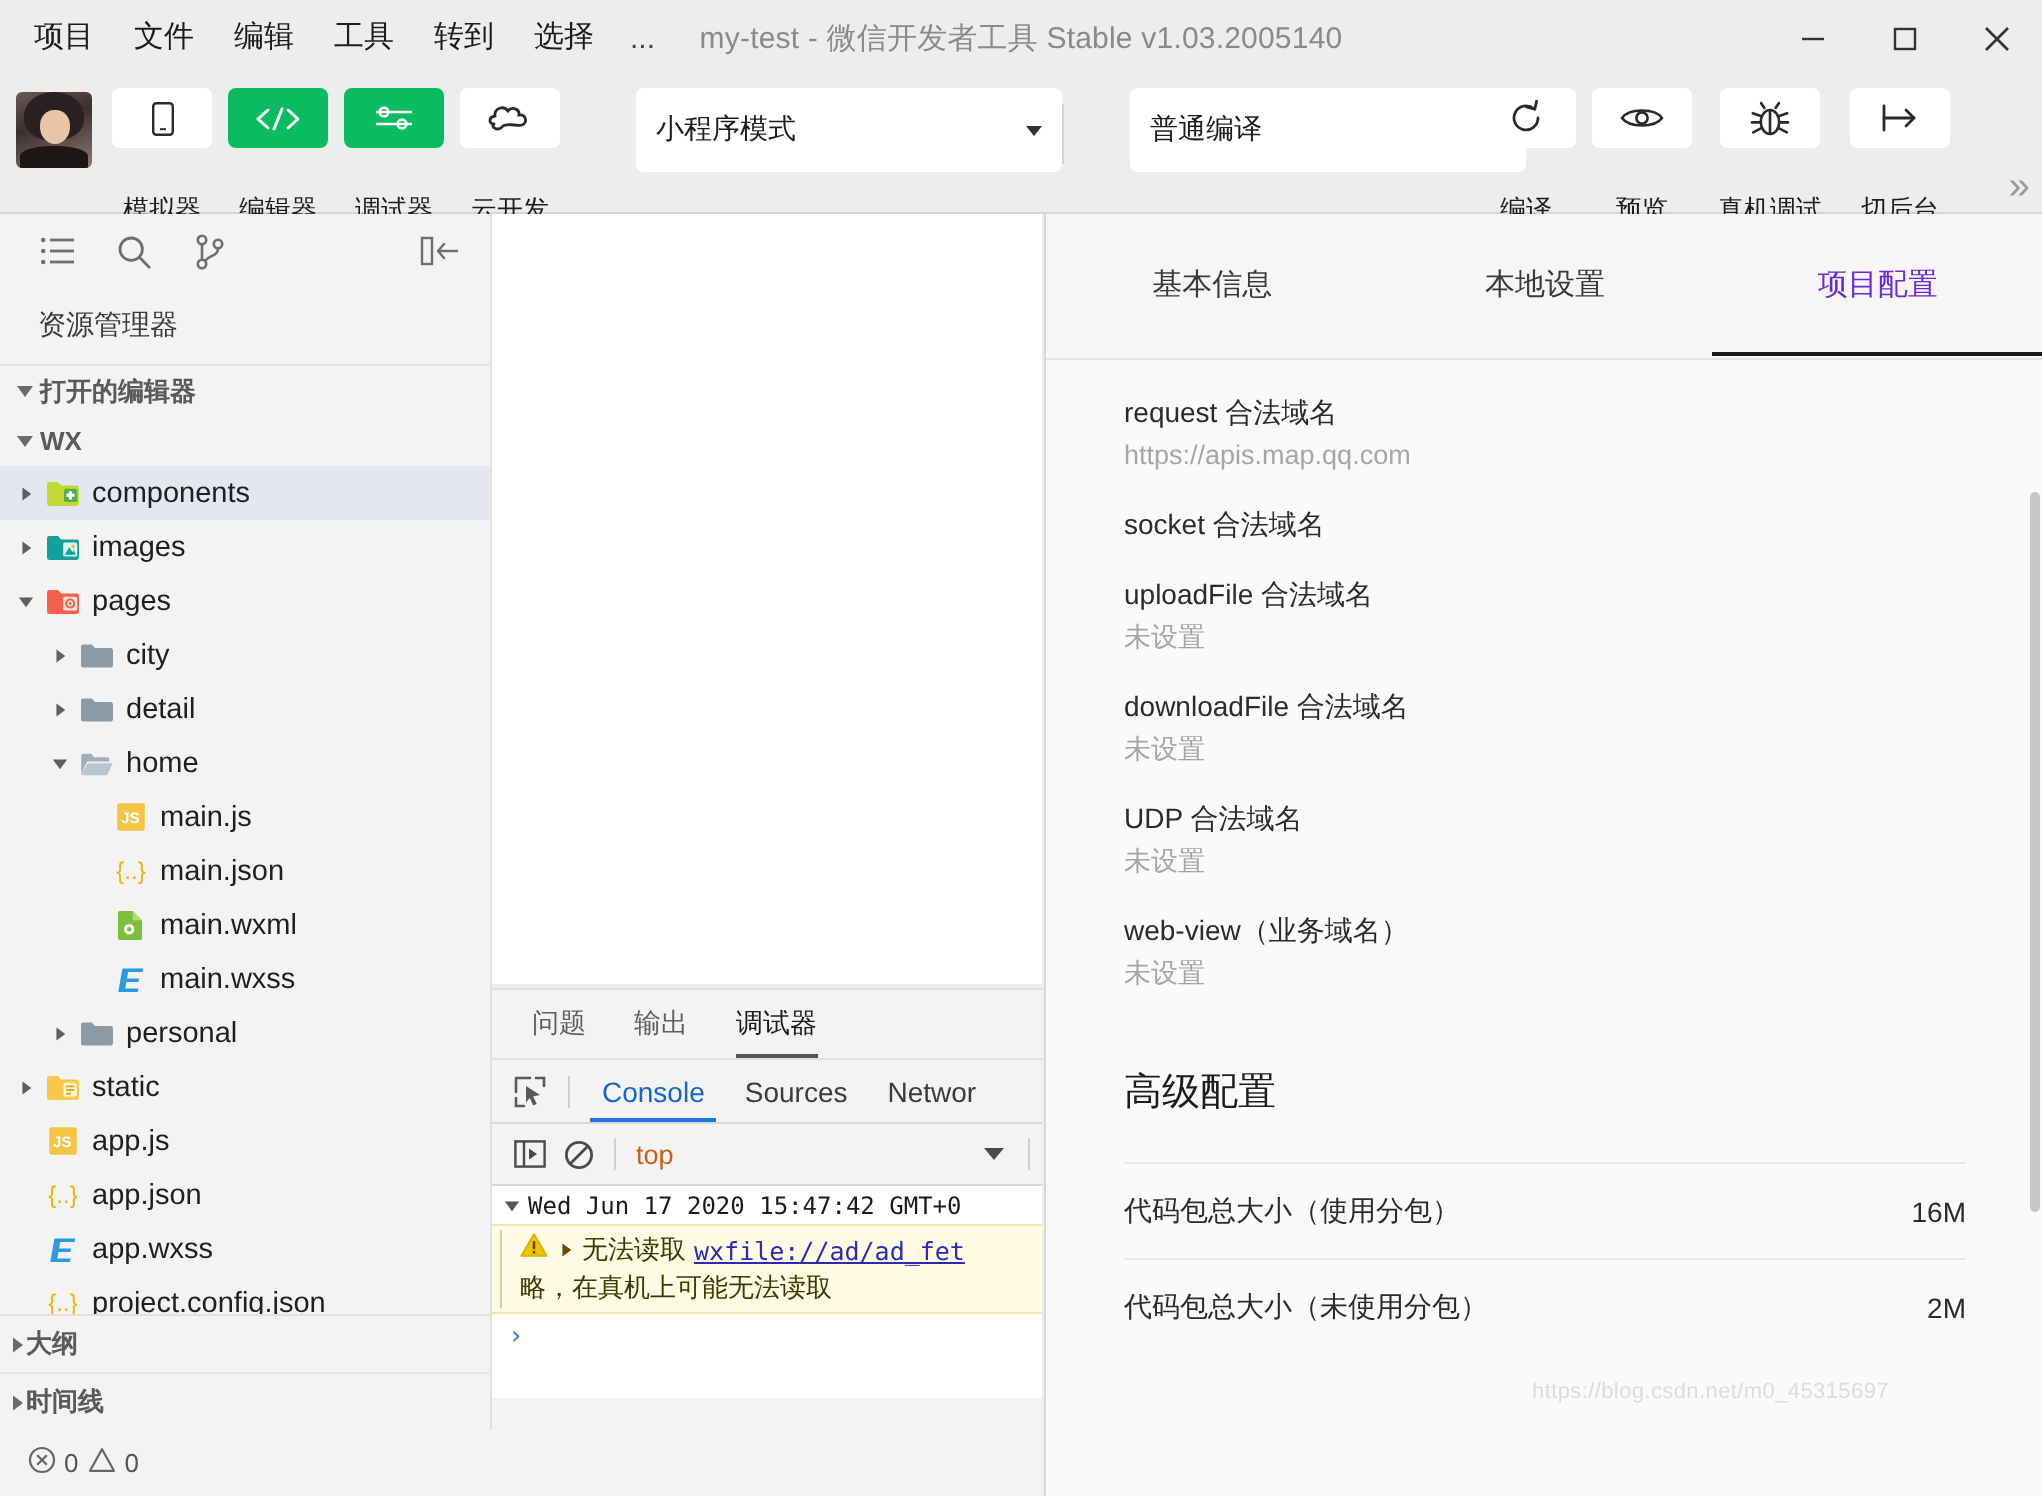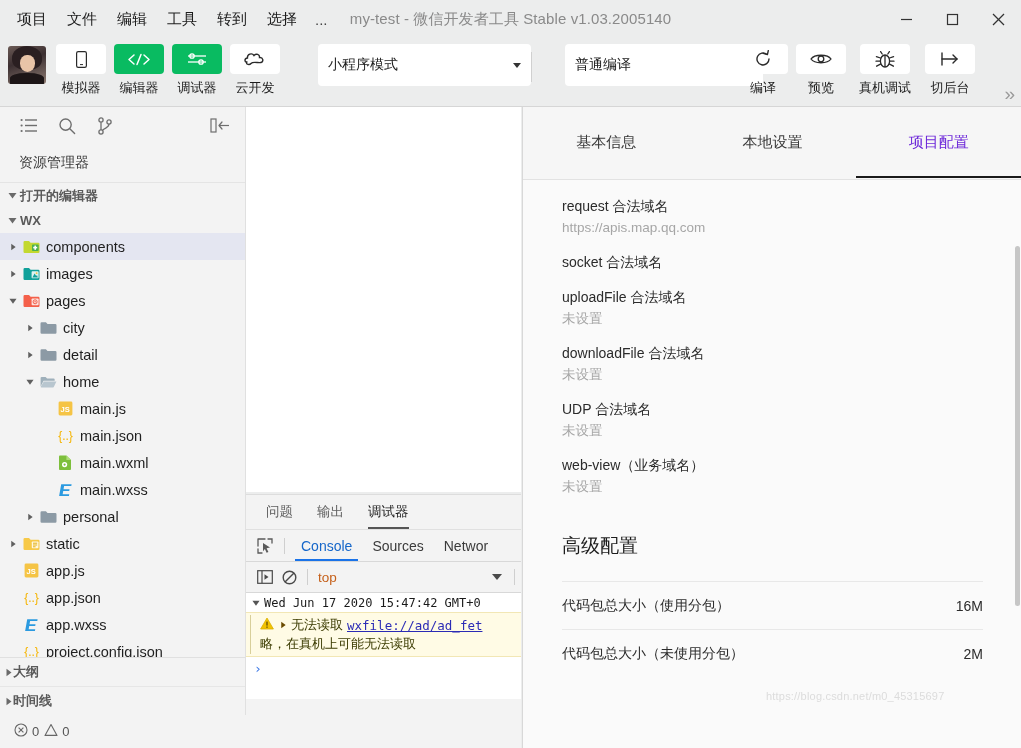--- a/index.html
+++ b/index.html
@@ -66,20 +66,21 @@
   }
   .avatar .body {
     position:absolute; left:2px; bottom:0; width:34px; height:11px;
     background:#1d1617; border-radius:46% 46% 0 0;
   }
 
   .tool-group { position: absolute; top: 6px; display: flex; gap: 8px; }
   .tool-btn {
     width: 50px; display: flex; flex-direction: column; align-items: center;
     cursor: default;
+    gap: 17px;
   }
   .tool-icon {
     width: 50px; height: 30px; border-radius: 4px;
     display: flex; align-items: center; justify-content: center;
     background: #ffffff; color: #2a2a2a;
   }
   .tool-icon.active { background: #09bb61; color: #ffffff; }
   .tool-label {
     font-size: 13px; color: #1c1c1c; margin-top: 5px; white-space: nowrap;
   }

